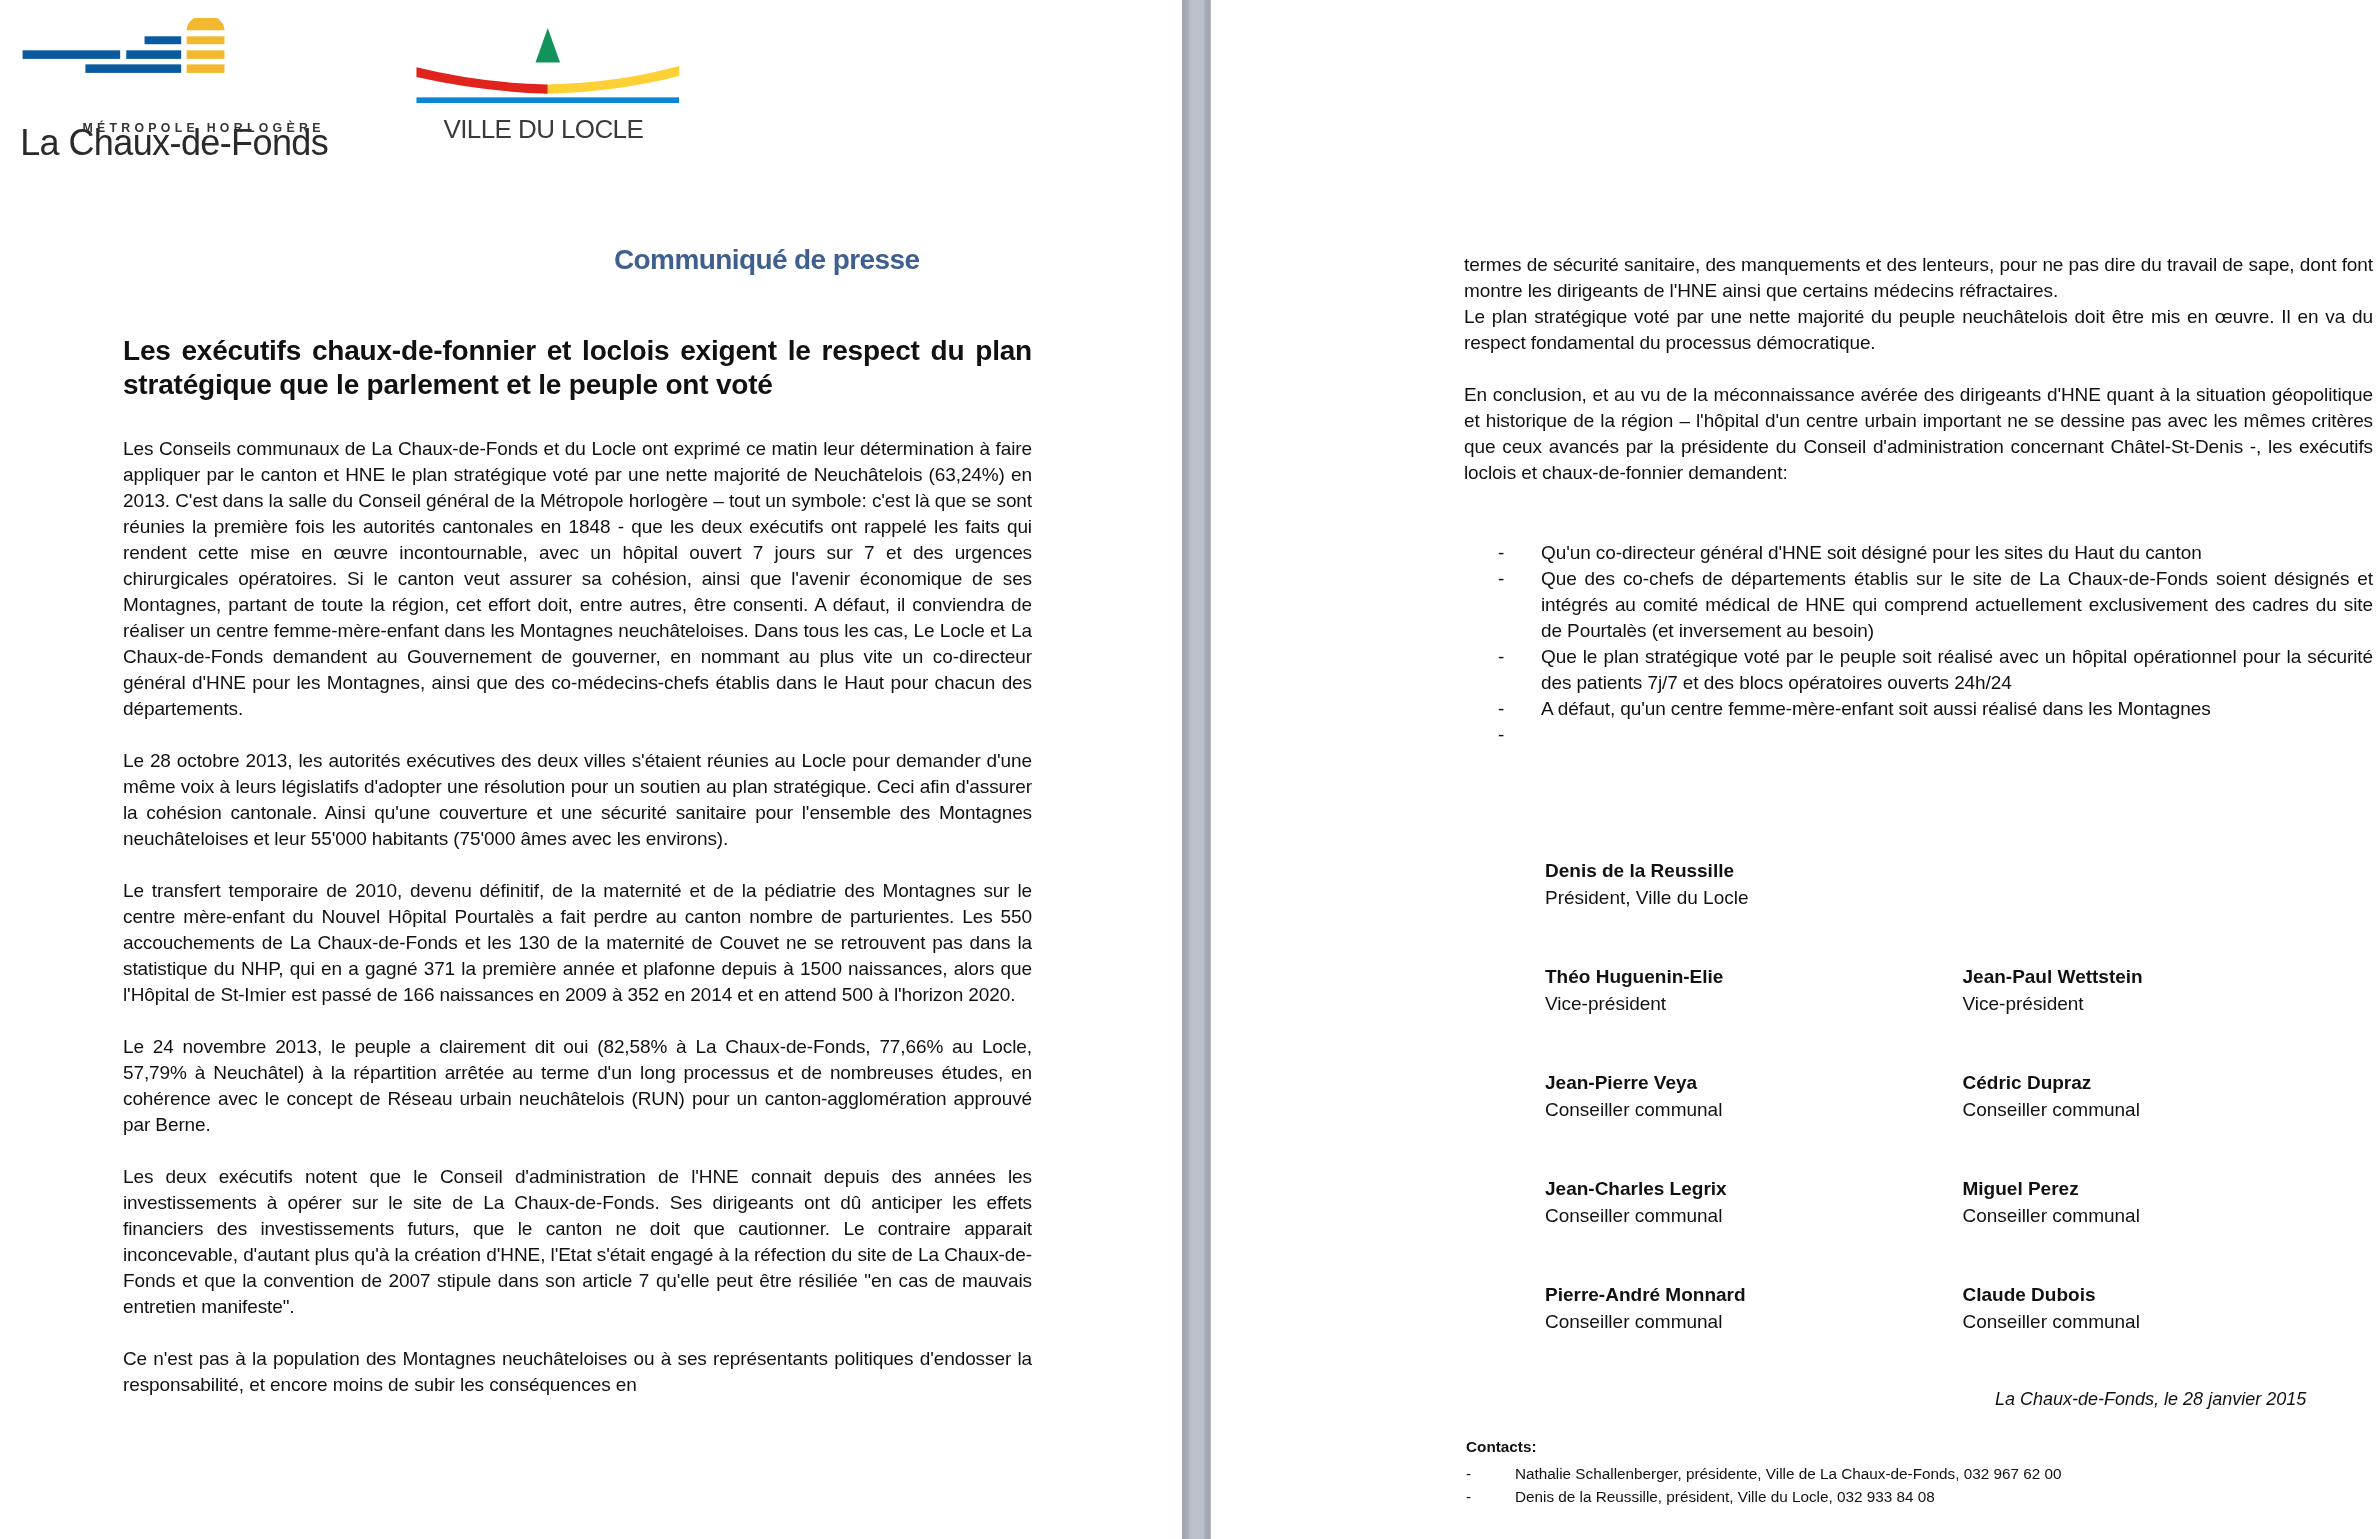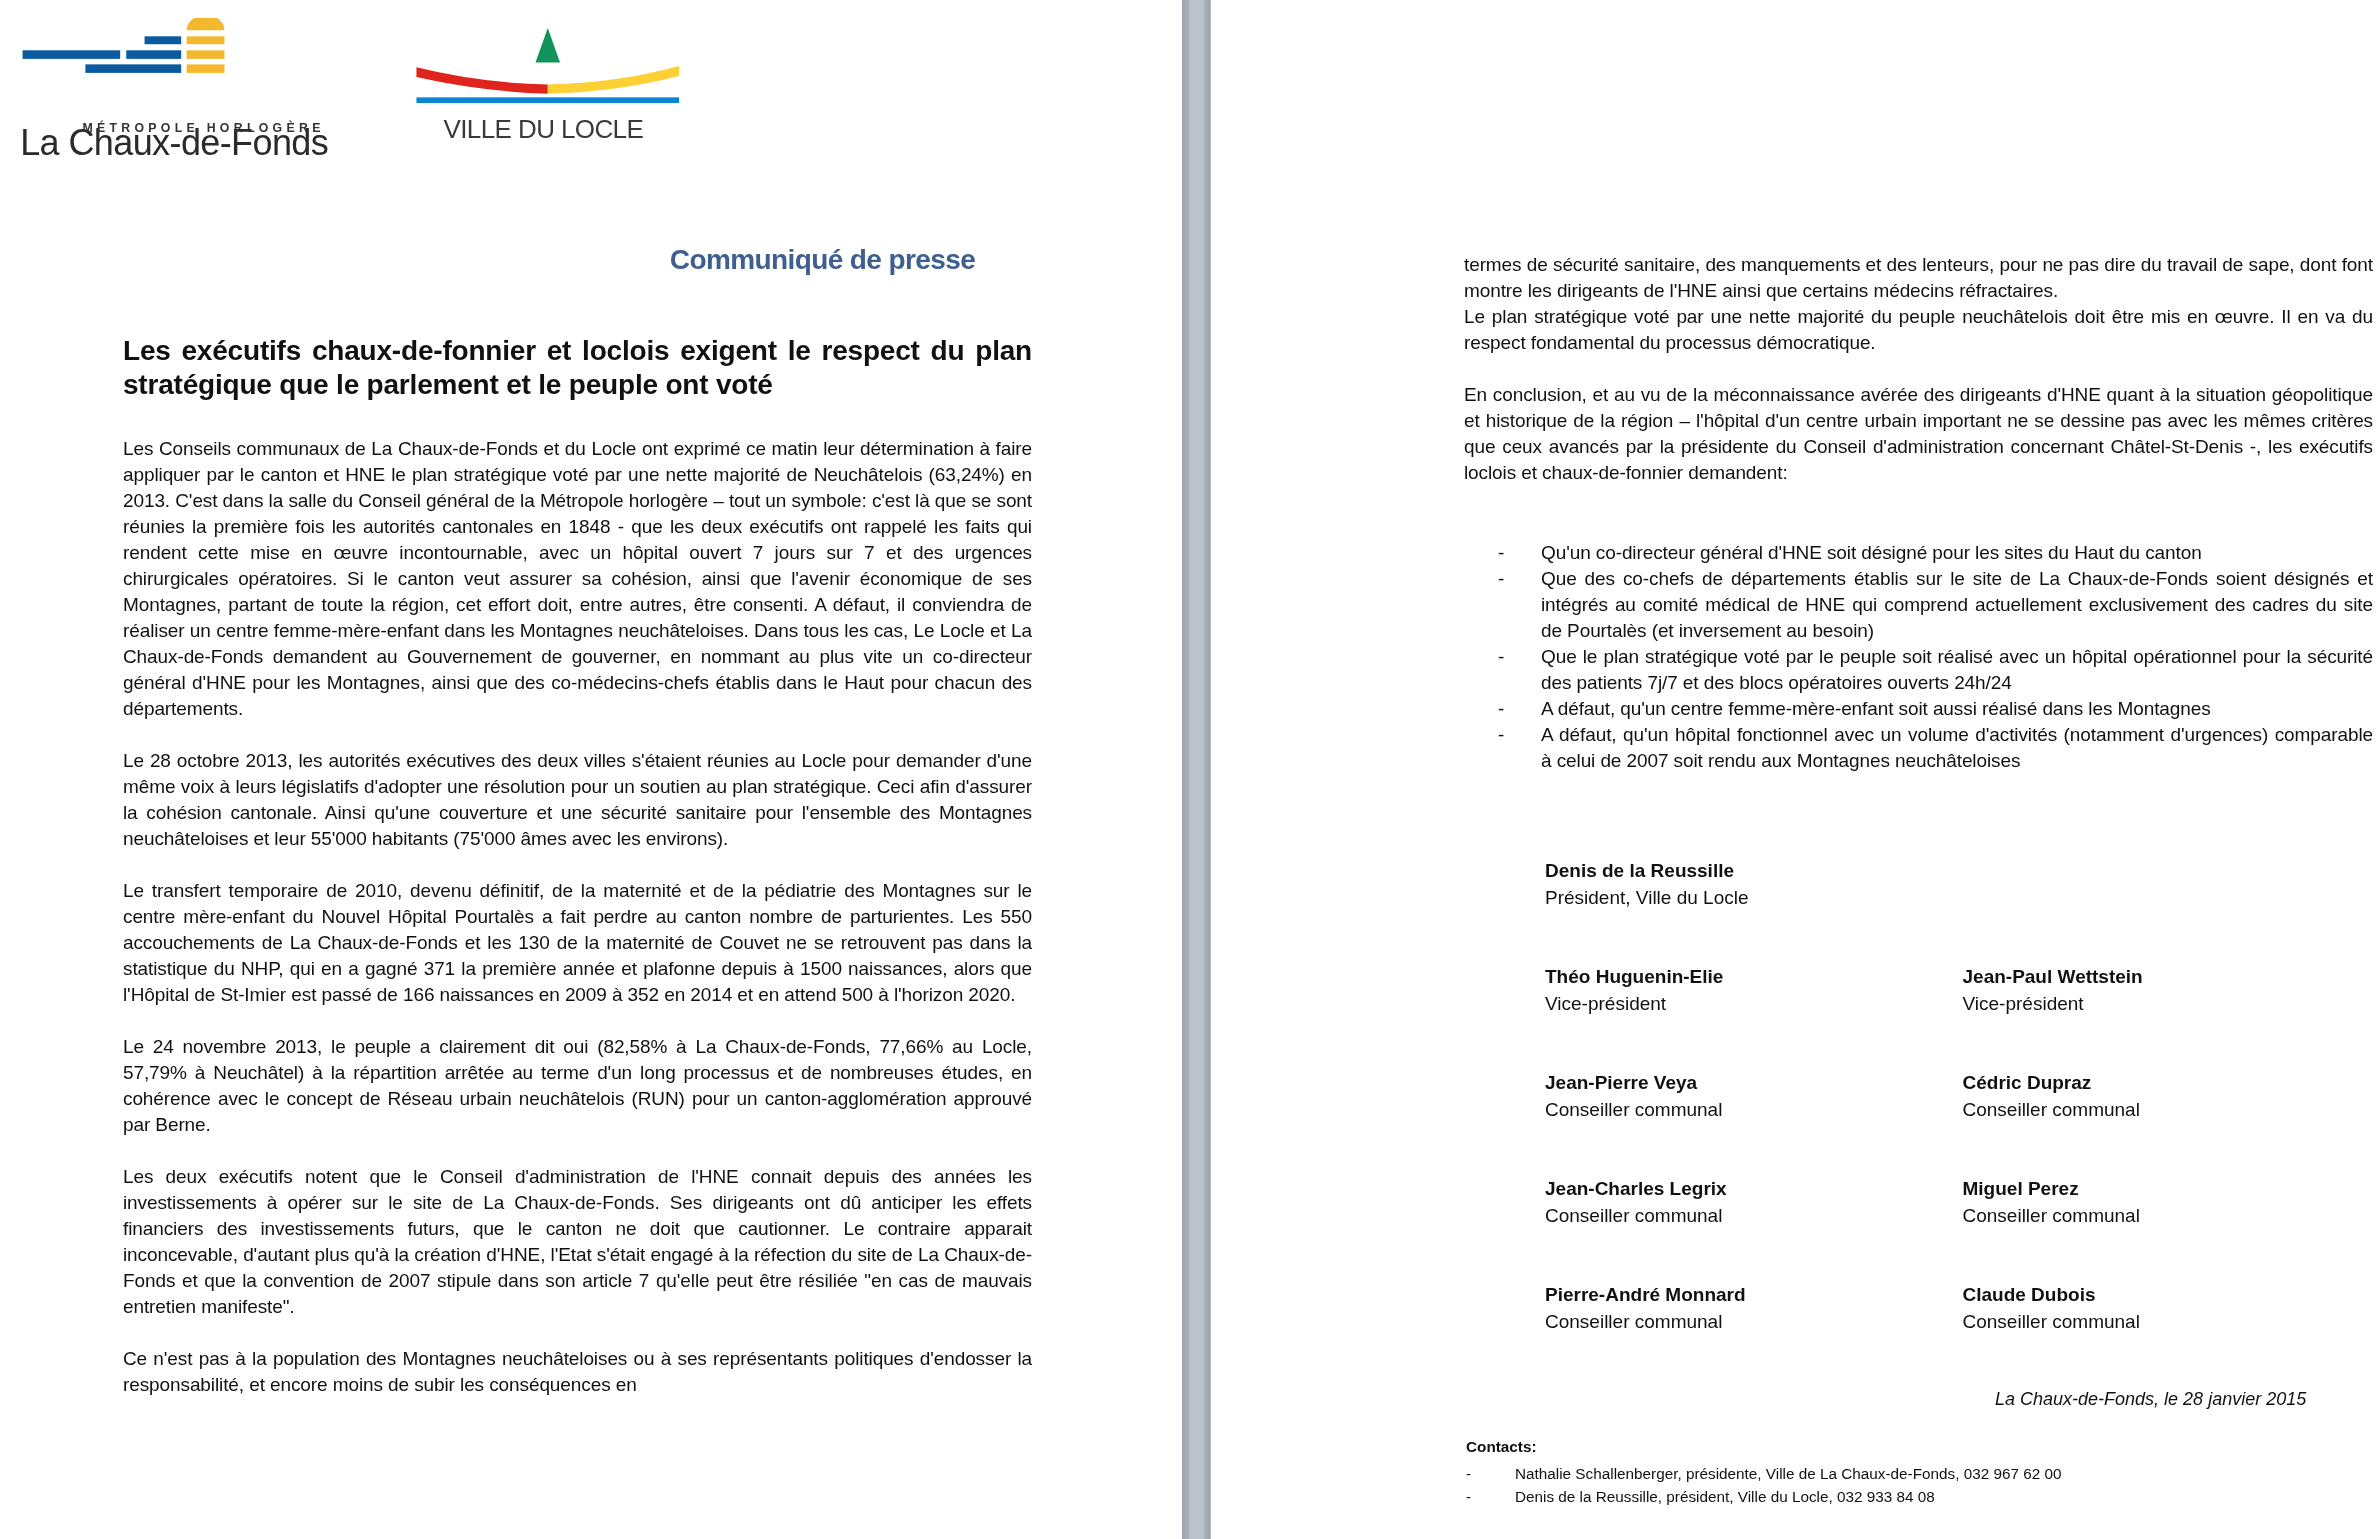--- a/index.html
+++ b/index.html
@@ -25,21 +25,21 @@
   }
   .logo-cdf .tagline {
     position: absolute; left: 64px; top: 103px; font-size: 12.3px; letter-spacing: 4.3px; color: #333; white-space: nowrap; font-weight: bold;
   }
   .logo-locle .wordmark {
     position: absolute; left: 29.5px; top: 81px; font-size: 26px; color: #3a3a3a; letter-spacing: -0.6px; white-space: nowrap;
   }
 
   
   .press-label {
-    position: absolute; left: 614px; width: 417px; top: 244px; text-align: center;
+    position: absolute; left: 614px; width: 417px; top: 244px; text-align: left;
     font-size: 28px; font-weight: bold; color: #3f5f8f; letter-spacing: -0.6px;
   }
   .headline {
     position: absolute; left: 123px; width: 909px; top: 334px;
     font-size: 28px; font-weight: bold; line-height: 34px; text-align: justify; text-align-last: left;
     letter-spacing: -0.2px;
   }
   .col-left { position: absolute; left: 123px; width: 909px; top: 436px; }
   .col-right { position: absolute; left: 1464px; width: 909px; top: 252px; }
   .col-left p, .col-right p {
@@ -124,21 +124,21 @@
   <p class="nomargin">termes de sécurité sanitaire, des manquements et des lenteurs, pour ne pas dire du travail de sape, dont font montre les dirigeants de l'HNE ainsi que certains médecins réfractaires.</p>
   <p>Le plan stratégique voté par une nette majorité du peuple neuchâtelois doit être mis en œuvre. Il en va du respect fondamental du processus démocratique.</p>
   <p>En conclusion, et au vu de la méconnaissance avérée des dirigeants d'HNE quant à la situation géopolitique et historique de la région – l'hôpital d'un centre urbain important ne se dessine pas avec les mêmes critères que ceux avancés par la présidente du Conseil d'administration concernant Châtel-St-Denis -, les exécutifs loclois et chaux-de-fonnier demandent:</p>
 </div>
 
 <ul class="demands">
   <li><span class="bullet">-</span><span>Qu'un co-directeur général d'HNE soit désigné pour les sites du Haut du canton</span></li>
   <li><span class="bullet">-</span><span>Que des co-chefs de départements établis sur le site de La Chaux-de-Fonds soient désignés et intégrés au comité médical de HNE qui comprend actuellement exclusivement des cadres du site de Pourtalès (et inversement au besoin)</span></li>
   <li><span class="bullet">-</span><span>Que le plan stratégique voté par le peuple soit réalisé avec un hôpital opérationnel pour la sécurité des patients 7j/7 et des blocs opératoires ouverts 24h/24</span></li>
   <li><span class="bullet">-</span><span>A  défaut, qu'un centre femme-mère-enfant soit aussi réalisé dans les Montagnes</span></li>
-  <li><span class="bullet">-</span><span>A défaut, qu'un hôpital fonctionnel avec un volume d'activités (notamment d'urgences) comparable à celui de 2007 soit rendu aux Montagnes neuchâteloises</span></li>
+  <li><span class="bullet">-</span></li>
 </ul>
 
 <div class="signatures">
   <div class="sig-row">
     <div class="sig">
         <div class="name">Denis de la Reussille</div>
         <div class="role">Président, Ville du Locle</div>
       </div>
   </div>
   <div class="sig-row">

